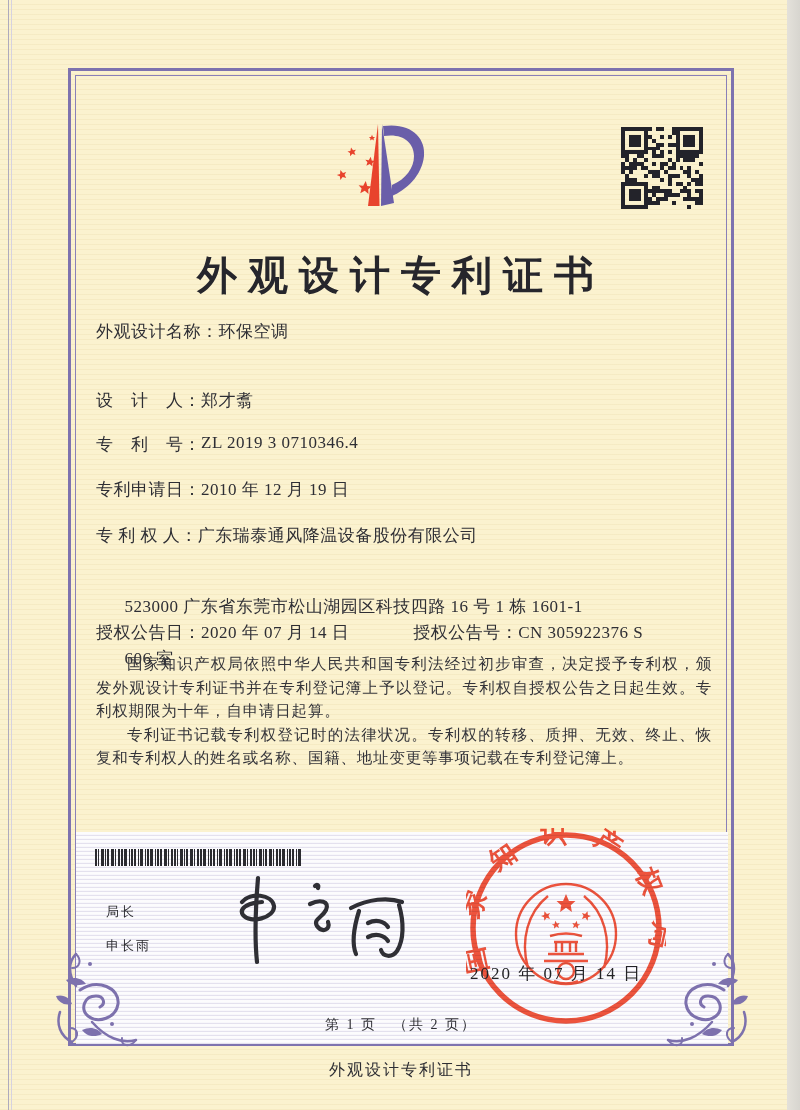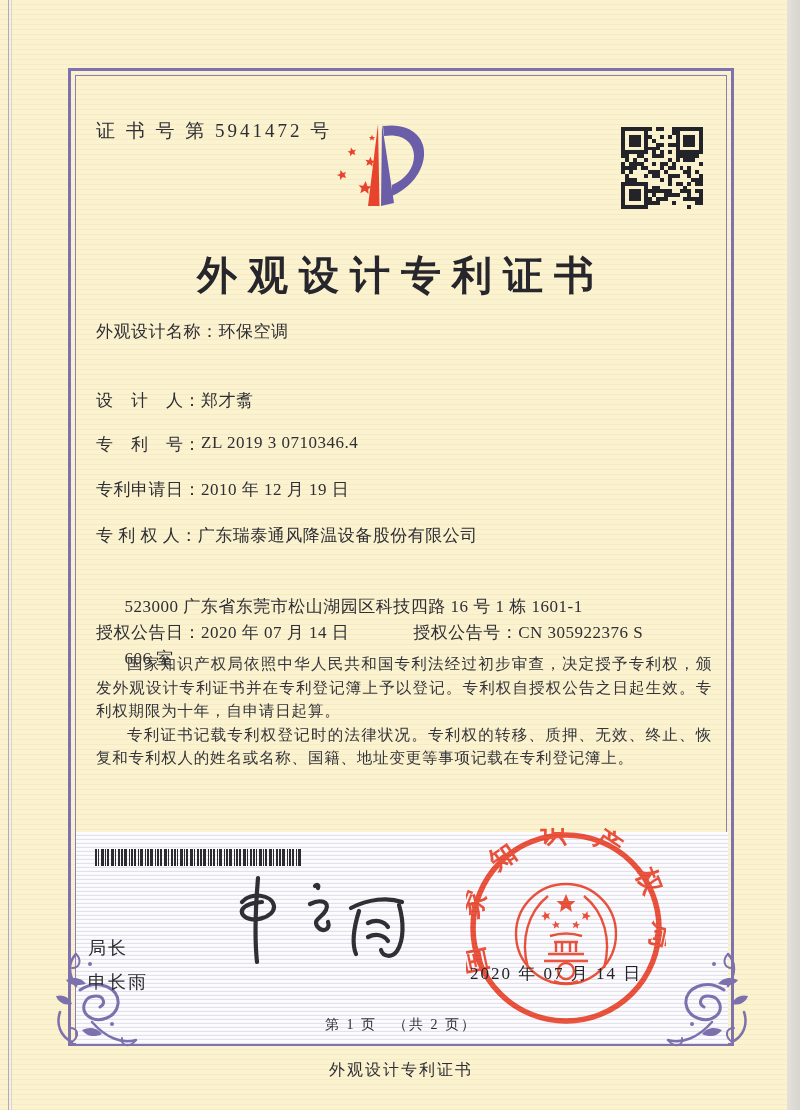--- a/index.html
+++ b/index.html
@@ -31,21 +31,21 @@
   .body-text p{margin:0;text-indent:2em;}
   
   .panel{position:absolute;left:76px;top:832px;width:652px;height:212px;background:#f8f7fb;
          background-image:repeating-linear-gradient(0deg, rgba(127,115,176,0.17) 0 1px, transparent 1px 4px),
                           repeating-linear-gradient(0deg, transparent 0 2px, rgba(255,255,255,0.6) 2px 4px);}
   .ornament{position:absolute;width:92px;height:96px;color:#7d71ad;}
   .ornament.left{left:46px;top:952px;}
   .ornament.right{left:666px;top:952px;transform:scaleX(-1);}
   .barcode{position:absolute;left:95px;top:849px;width:212px;height:17px;font-size:0;}
   .barcode span{display:inline-block;height:100%;background:#2b2b30;vertical-align:top;}
-  .director{position:absolute;left:88px;top:895px;font-size:18px;color:#2b2b30;letter-spacing:2px;line-height:34px;margin-top:36px;}
+  .director{position:absolute;left:106px;top:895px;font-size:13px;color:#2b2b30;letter-spacing:2px;line-height:34px;}
   .sig{position:absolute;left:218px;top:872px;}
   .seal{position:absolute;left:466px;top:828px;width:200px;height:200px;opacity:0.93;mix-blend-mode:multiply;}
   .seal-date{position:absolute;left:470px;top:962px;font-size:17px;letter-spacing:2px;color:#222226;}
   .page-info{position:absolute;left:68px;top:1016px;width:666px;text-align:center;font-size:14px;color:#2e2e34;letter-spacing:2px;}
   .back-note{position:absolute;left:68px;top:1060px;width:666px;text-align:center;font-size:16px;color:#2e2e34;letter-spacing:2px;}
 </style>
 </head>
 <body>
 
 <div id="page">
@@ -84,21 +84,20 @@
     </defs>
   </svg>
 
   <svg class="ornament left" viewBox="0 0 92 96">
       <use href="#ornament-sym"></use>
     </svg>
   <svg class="ornament right" viewBox="0 0 92 96">
       <use href="#ornament-sym"></use>
     </svg>
 
-  <div class="cert-no">证 书 号 第 5941472 号</div>
 
   <svg class="logo" width="100" height="95" viewBox="0 0 100 95">
     <g fill="#e8432d">
       <use href="#star" transform="translate(36,20) scale(3.2)"></use>
       <use href="#star" transform="translate(16,34) scale(4.6) rotate(-12)"></use>
       <use href="#star" transform="translate(34,44) scale(5.2) rotate(8)"></use>
       <use href="#star" transform="translate(6,57) scale(5.2) rotate(-18)"></use>
       <use href="#star" transform="translate(29,70) scale(7) rotate(6)"></use>
       <path d="M42,6 L32,88 L43.5,88 Z"></path>
     </g>

